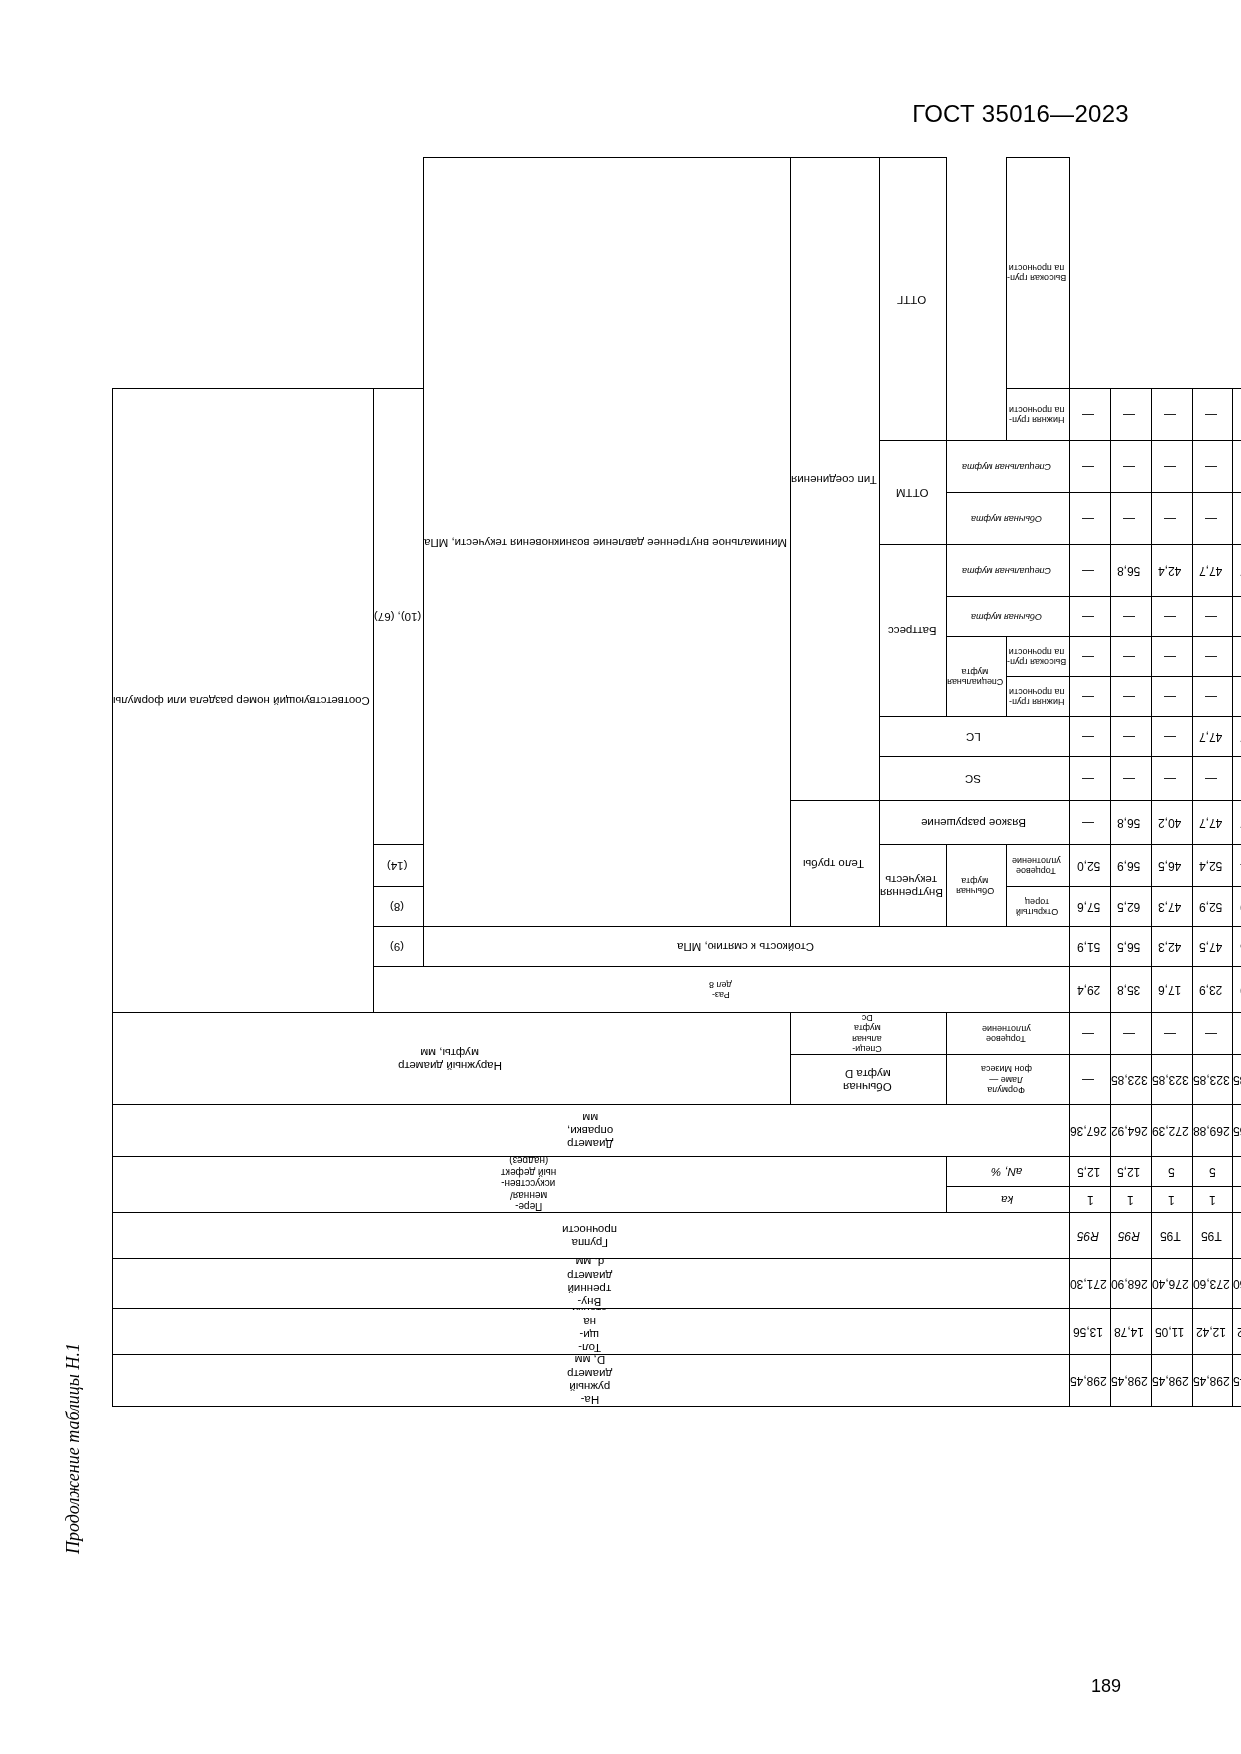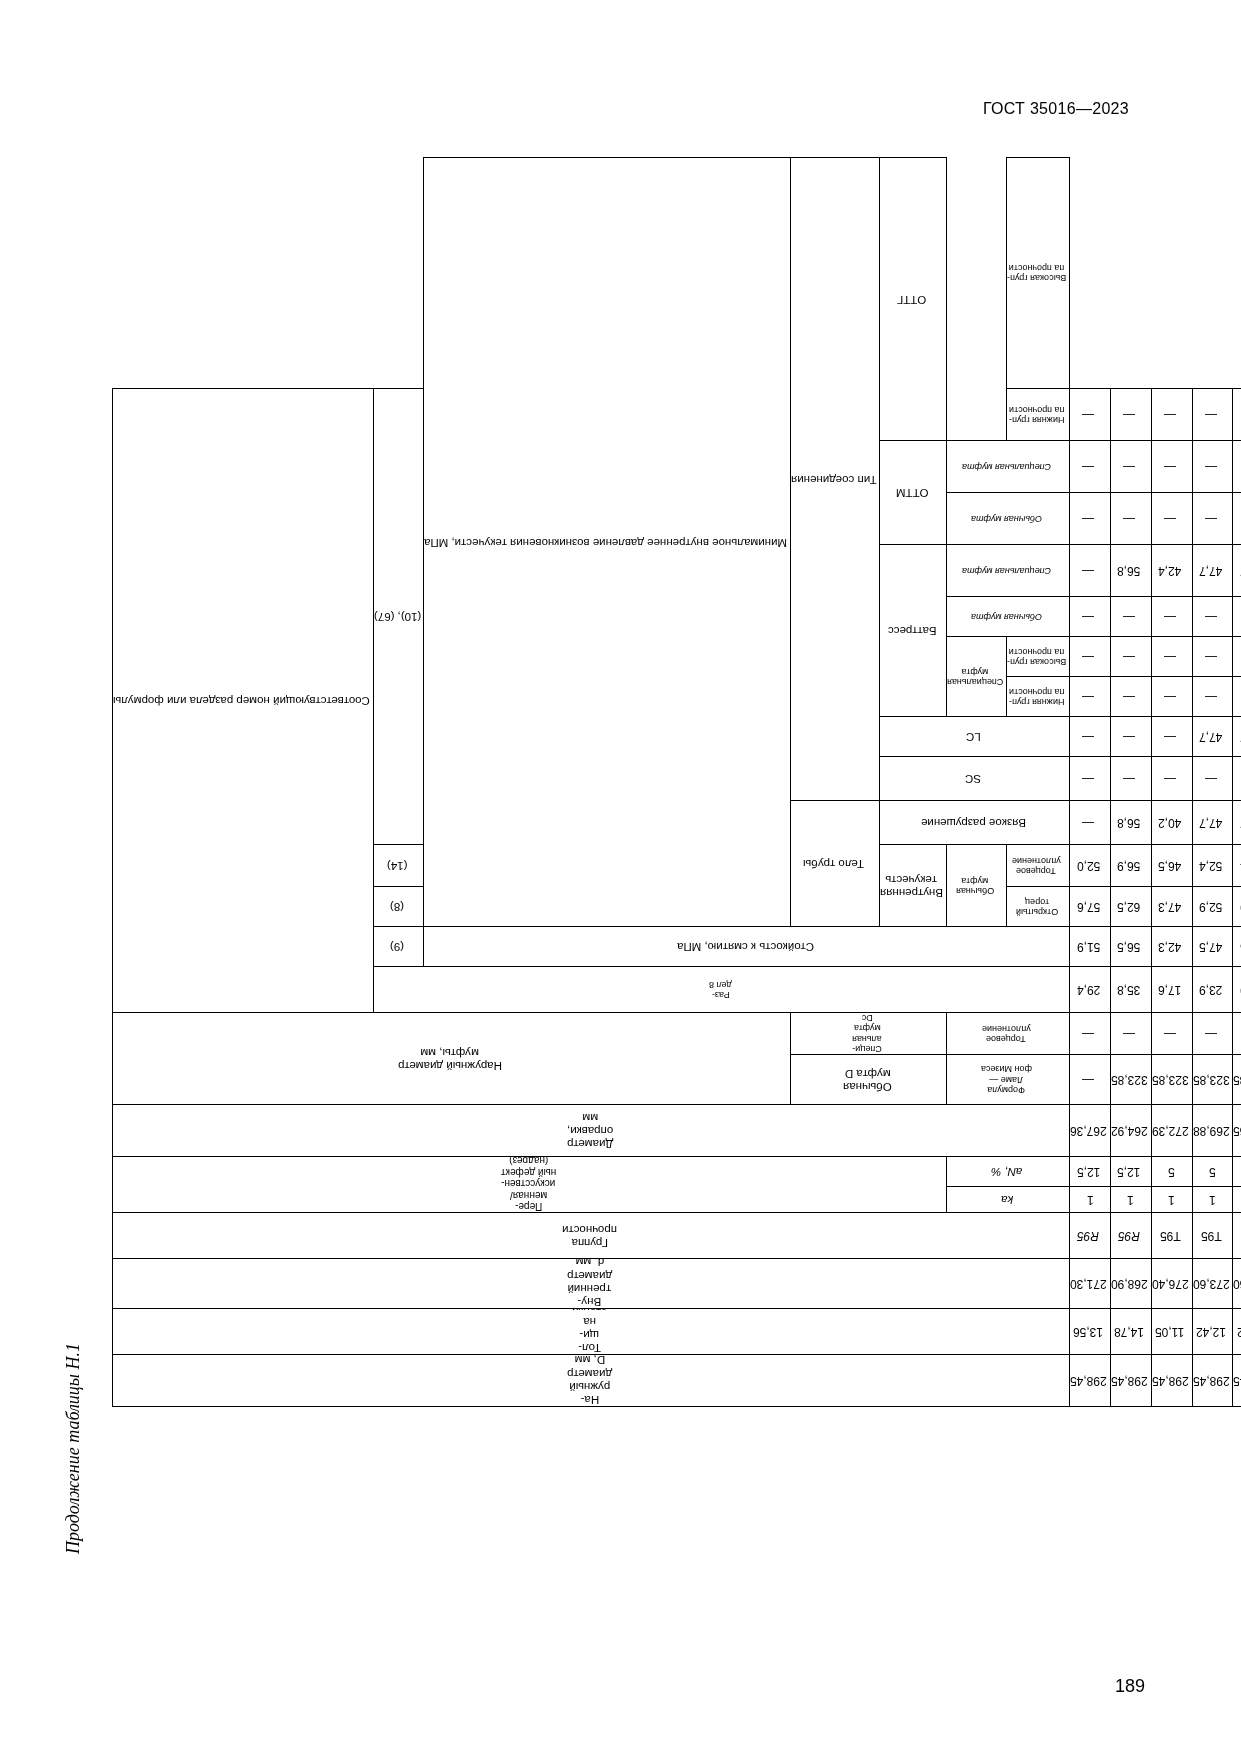--- a/index.html
+++ b/index.html
@@ -19,29 +19,29 @@
   .page {
     position: absolute;
     inset: 0;
   }
 
   .header-std {
     position: absolute;
     top: 100px;
     right: 112px;
     font-family: "Liberation Sans", sans-serif;
-    font-size: 16px;
+    font-size: 24px;
     letter-spacing: 0.3px;
     white-space: nowrap;
   }
 
   .page-num {
     position: absolute;
     bottom: 57px;
-    right: 96px;
+    right: 120px;
     font-family: "Liberation Sans", sans-serif;
     font-size: 18px;
   }
 
   .tbl-caption {
     position: absolute;
     left: 84px;
     bottom: 200px;
     transform-origin: left bottom;
     transform: rotate(-90deg);

